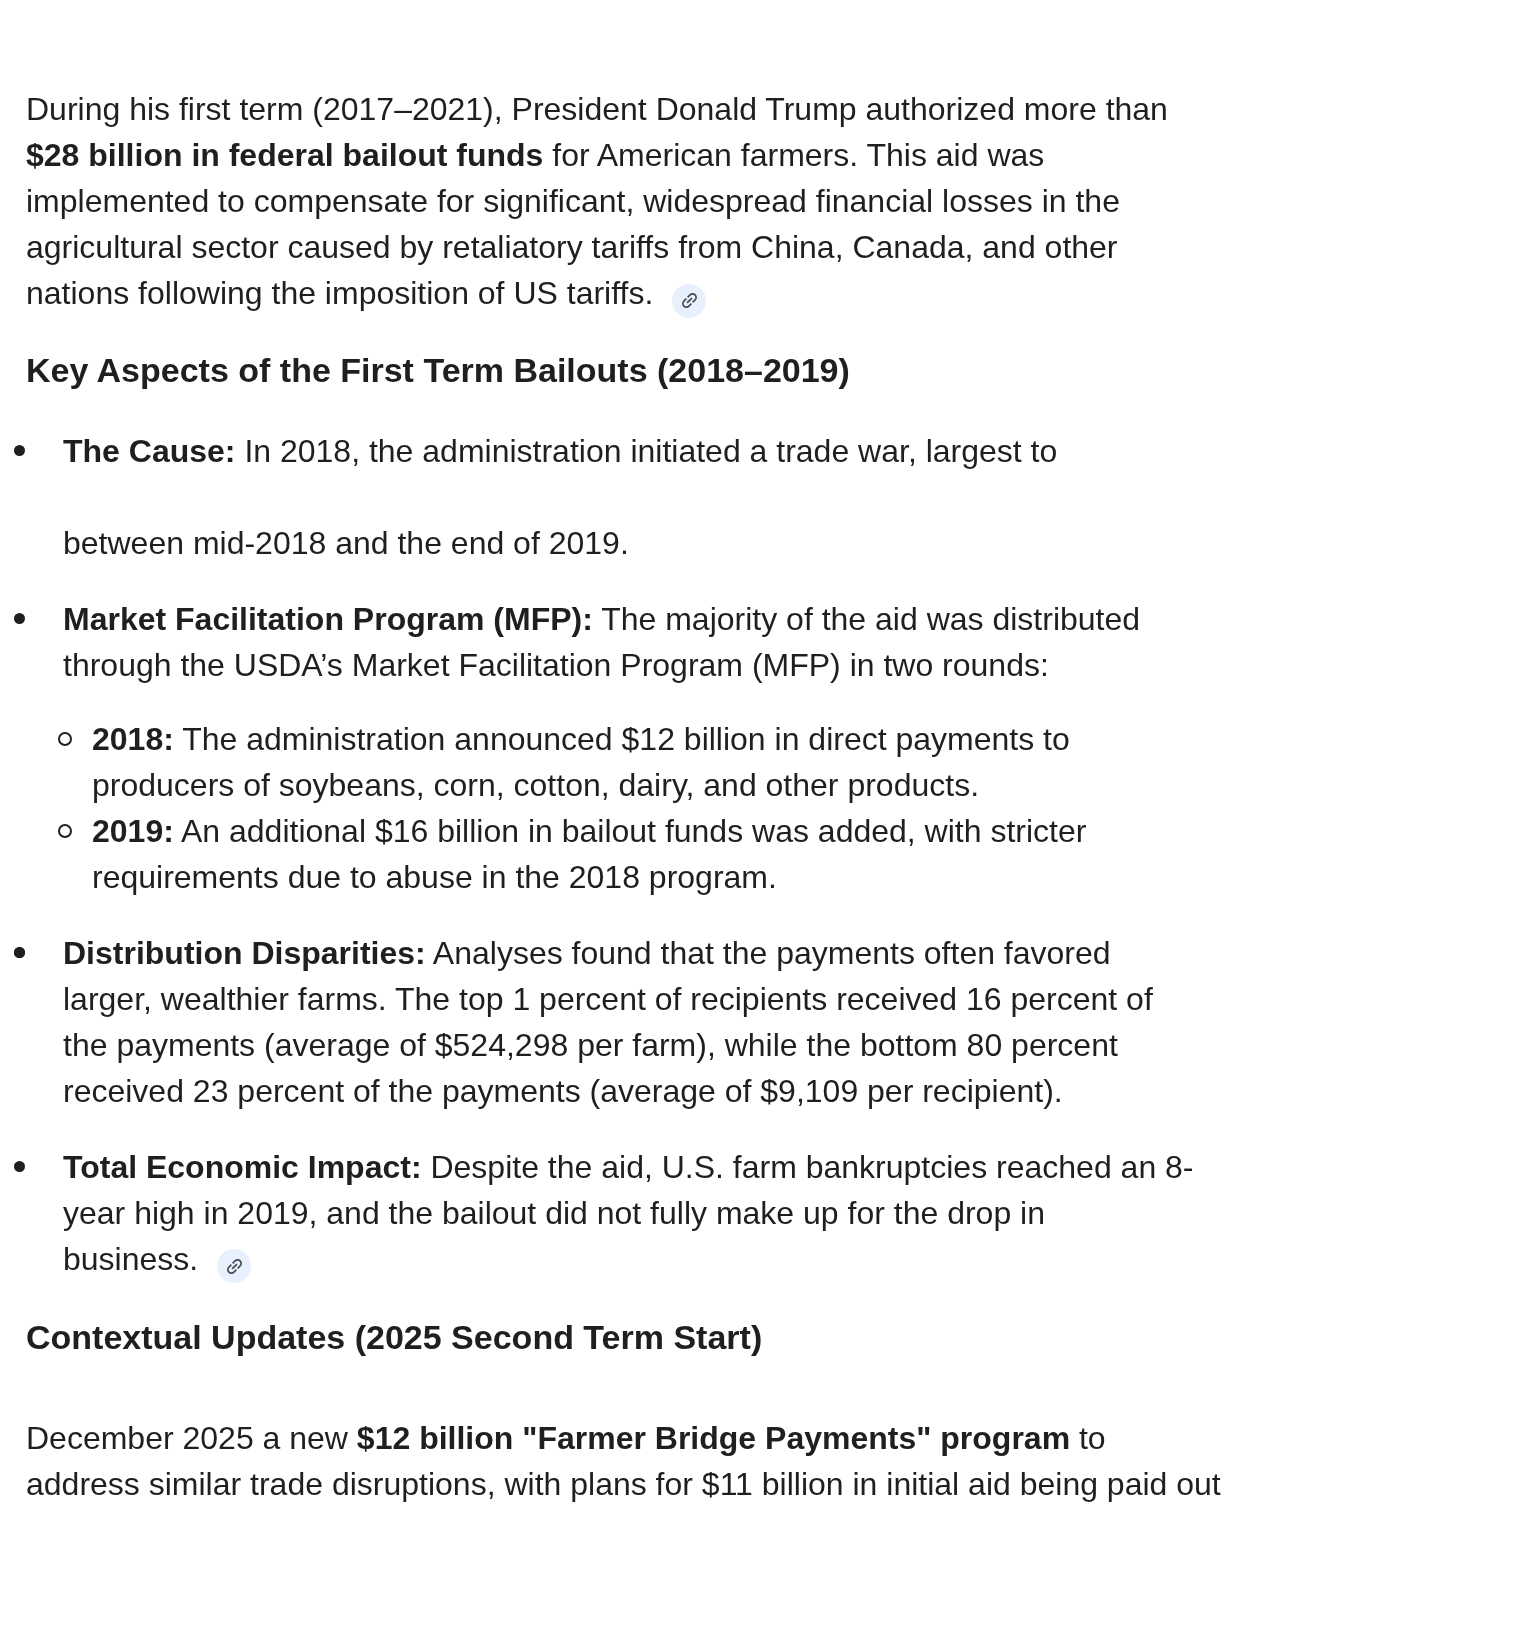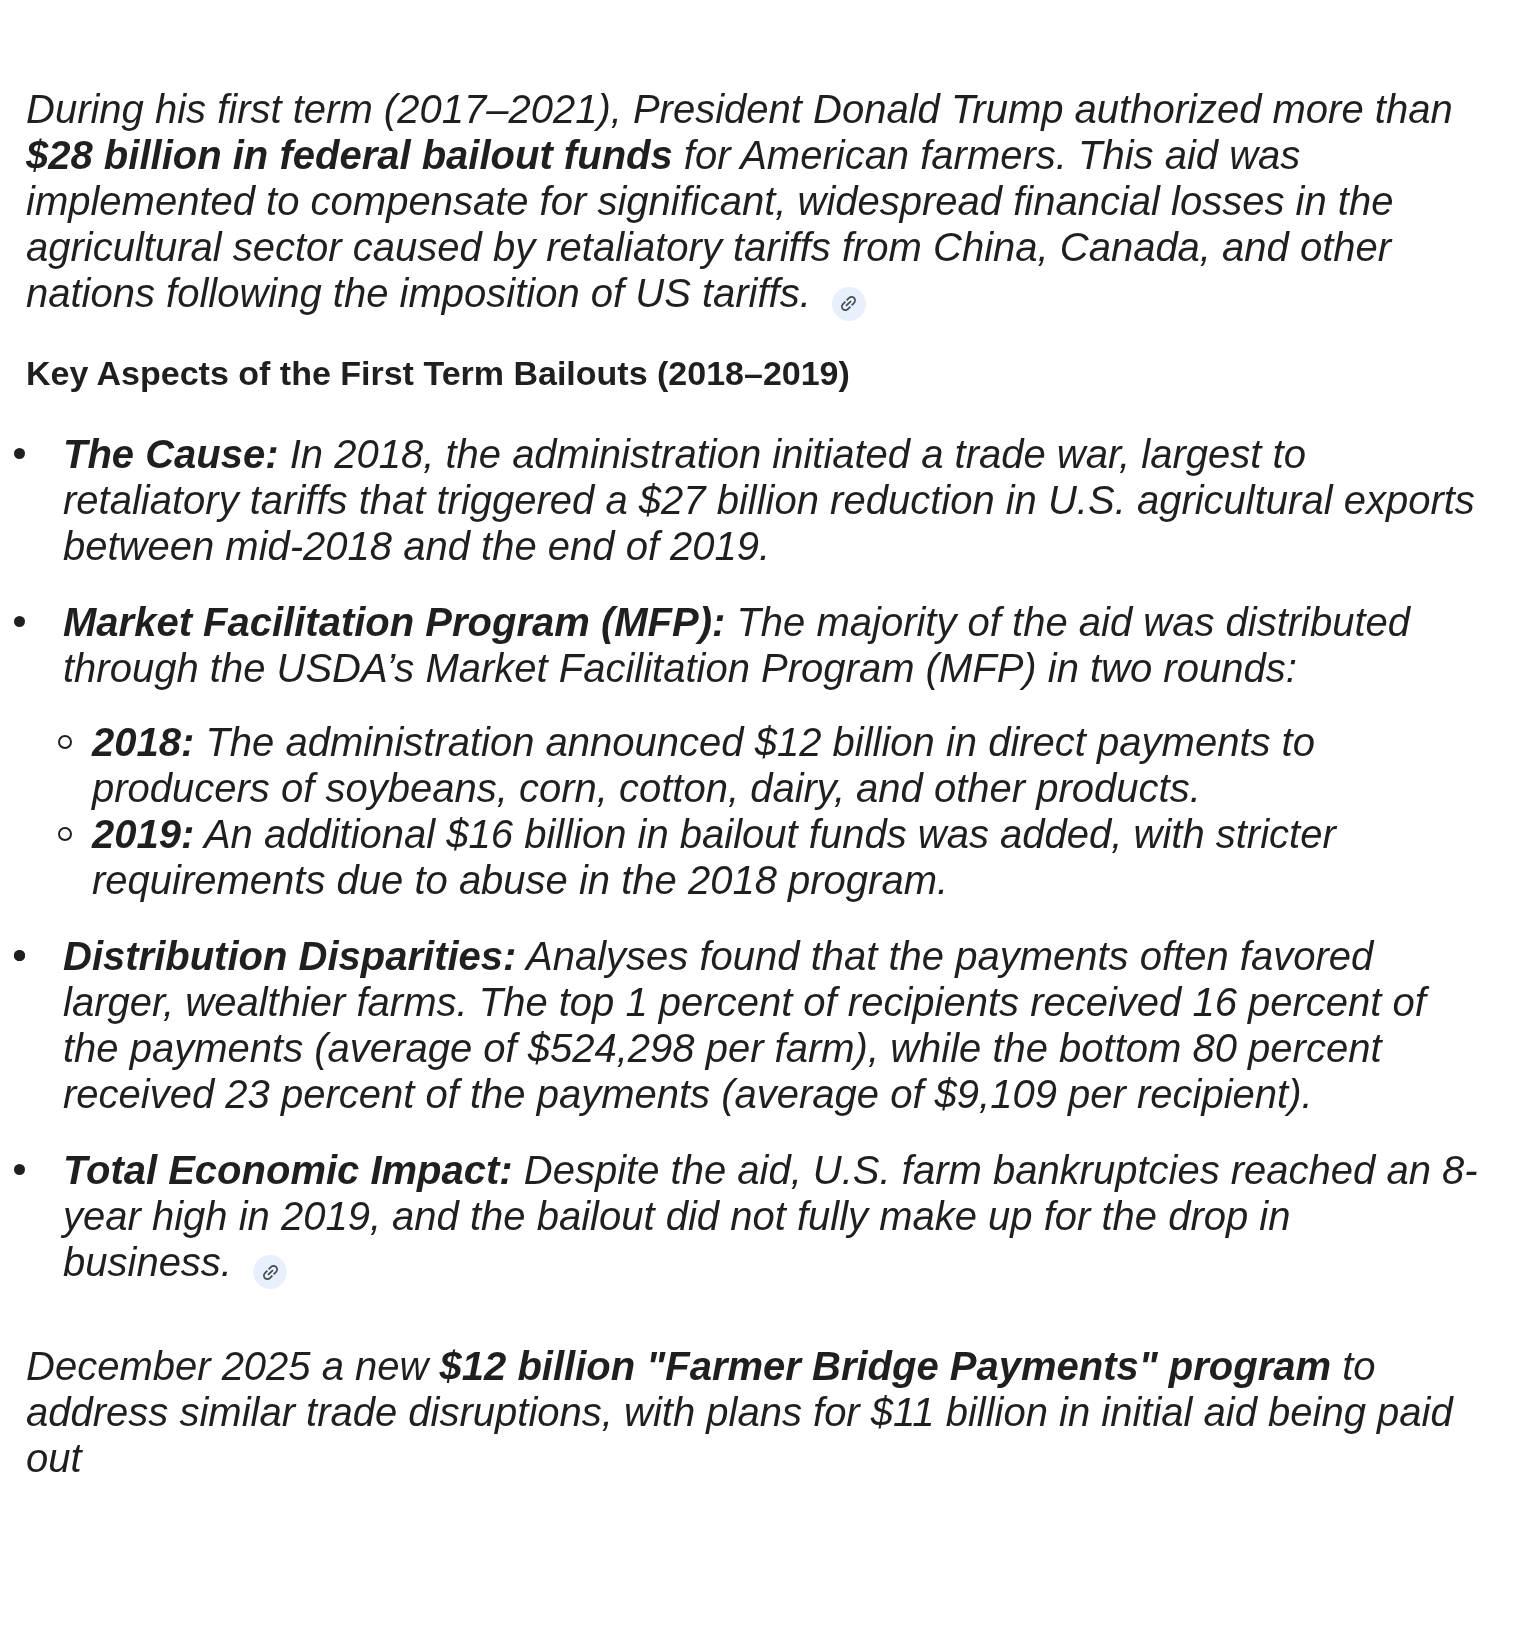--- a/index.html
+++ b/index.html
@@ -9,25 +9,24 @@
     overflow: hidden;
     font-family: "Liberation Sans", "DejaVu Sans", sans-serif;
     color: #1f1f1f;
     -webkit-font-smoothing: antialiased;
   }
   .content {
     padding: 86px 50px 0 26px;
     width: 1533px;
   }
   .body-text {
-    font-size: 40px;
+    font-size: 32px;
     line-height: 46px;
     font-weight: 400;
     letter-spacing: 0;
-    font-style: italic;
   }
   .body-text strong { font-weight: 700; }
   h2.sec-heading {
     font-size: 34px;
     line-height: 48px;
     font-weight: 700;
     margin-top: 28px;
   }
   p.intro-p { margin: 0; }
   ul.main-list {
@@ -96,21 +95,21 @@
         </svg>
       </span>
 </p>
 
   <h2 class="sec-heading">Key Aspects of the First Term Bailouts (2018–2019)</h2>
 
   <ul class="main-list body-text">
 
     <li>
       <span class="dot-marker"></span>
-      <span><strong>The Cause:</strong><span> In 2018, the administration initiated a trade war, largest to</span><br><span>retaliatory tariffs that triggered a $27 billion reduction in U.S. agricultural exports</span><br><span>between mid-2018 and the end of 2019.</span></span>
+      <span><strong>The Cause:</strong><span> In 2018, the administration initiated a trade war, largest to</span><br><br><span>between mid-2018 and the end of 2019.</span></span>
     </li>
 
     <li>
       <span class="dot-marker"></span>
       <span><strong>Market Facilitation Program (MFP):</strong><span> The majority of the aid was distributed</span><br><span>through the USDA’s Market Facilitation Program (MFP) in two rounds:</span></span>
       <ul class="sub-list">
         <li>
           <span class="circle-marker"></span>
           <span><strong>2018:</strong><span> The administration announced $12 billion in direct payments to</span><br><span>producers of soybeans, corn, cotton, dairy, and other products.</span></span>
         </li>
@@ -138,16 +137,17 @@
               <g transform="rotate(-45 12 12)">
                 <path fill="#474b4f" d="M3.9 12c0-1.71 1.39-3.1 3.1-3.1h4V7H7c-2.76 0-5 2.24-5 5s2.24 5 5 5h4v-1.9H7c-1.71 0-3.1-1.39-3.1-3.1zM8 13h8v-2H8v2zm9-6h-4v1.9h4c1.71 0 3.1 1.39 3.1 3.1s-1.39 3.1-3.1 3.1h-4V17h4c2.76 0 5-2.24 5-5s-2.24-5-5-5z"></path>
               </g>
             </svg>
           </span>
 </span>
     </li>
 
   </ul>
 
+  <h2 class="sec-heading contextual">Contextual Updates (2025 Second Term Start)</h2>
 
   <p class="body-text outro-p"><br><span>December 2025 a new </span><strong>$12 billion "Farmer Bridge Payments" program</strong><span> to</span><br><span>address similar trade disruptions, with plans for $11 billion in initial aid being paid out</span></p>
 
 </div>
 
 </body></html>

